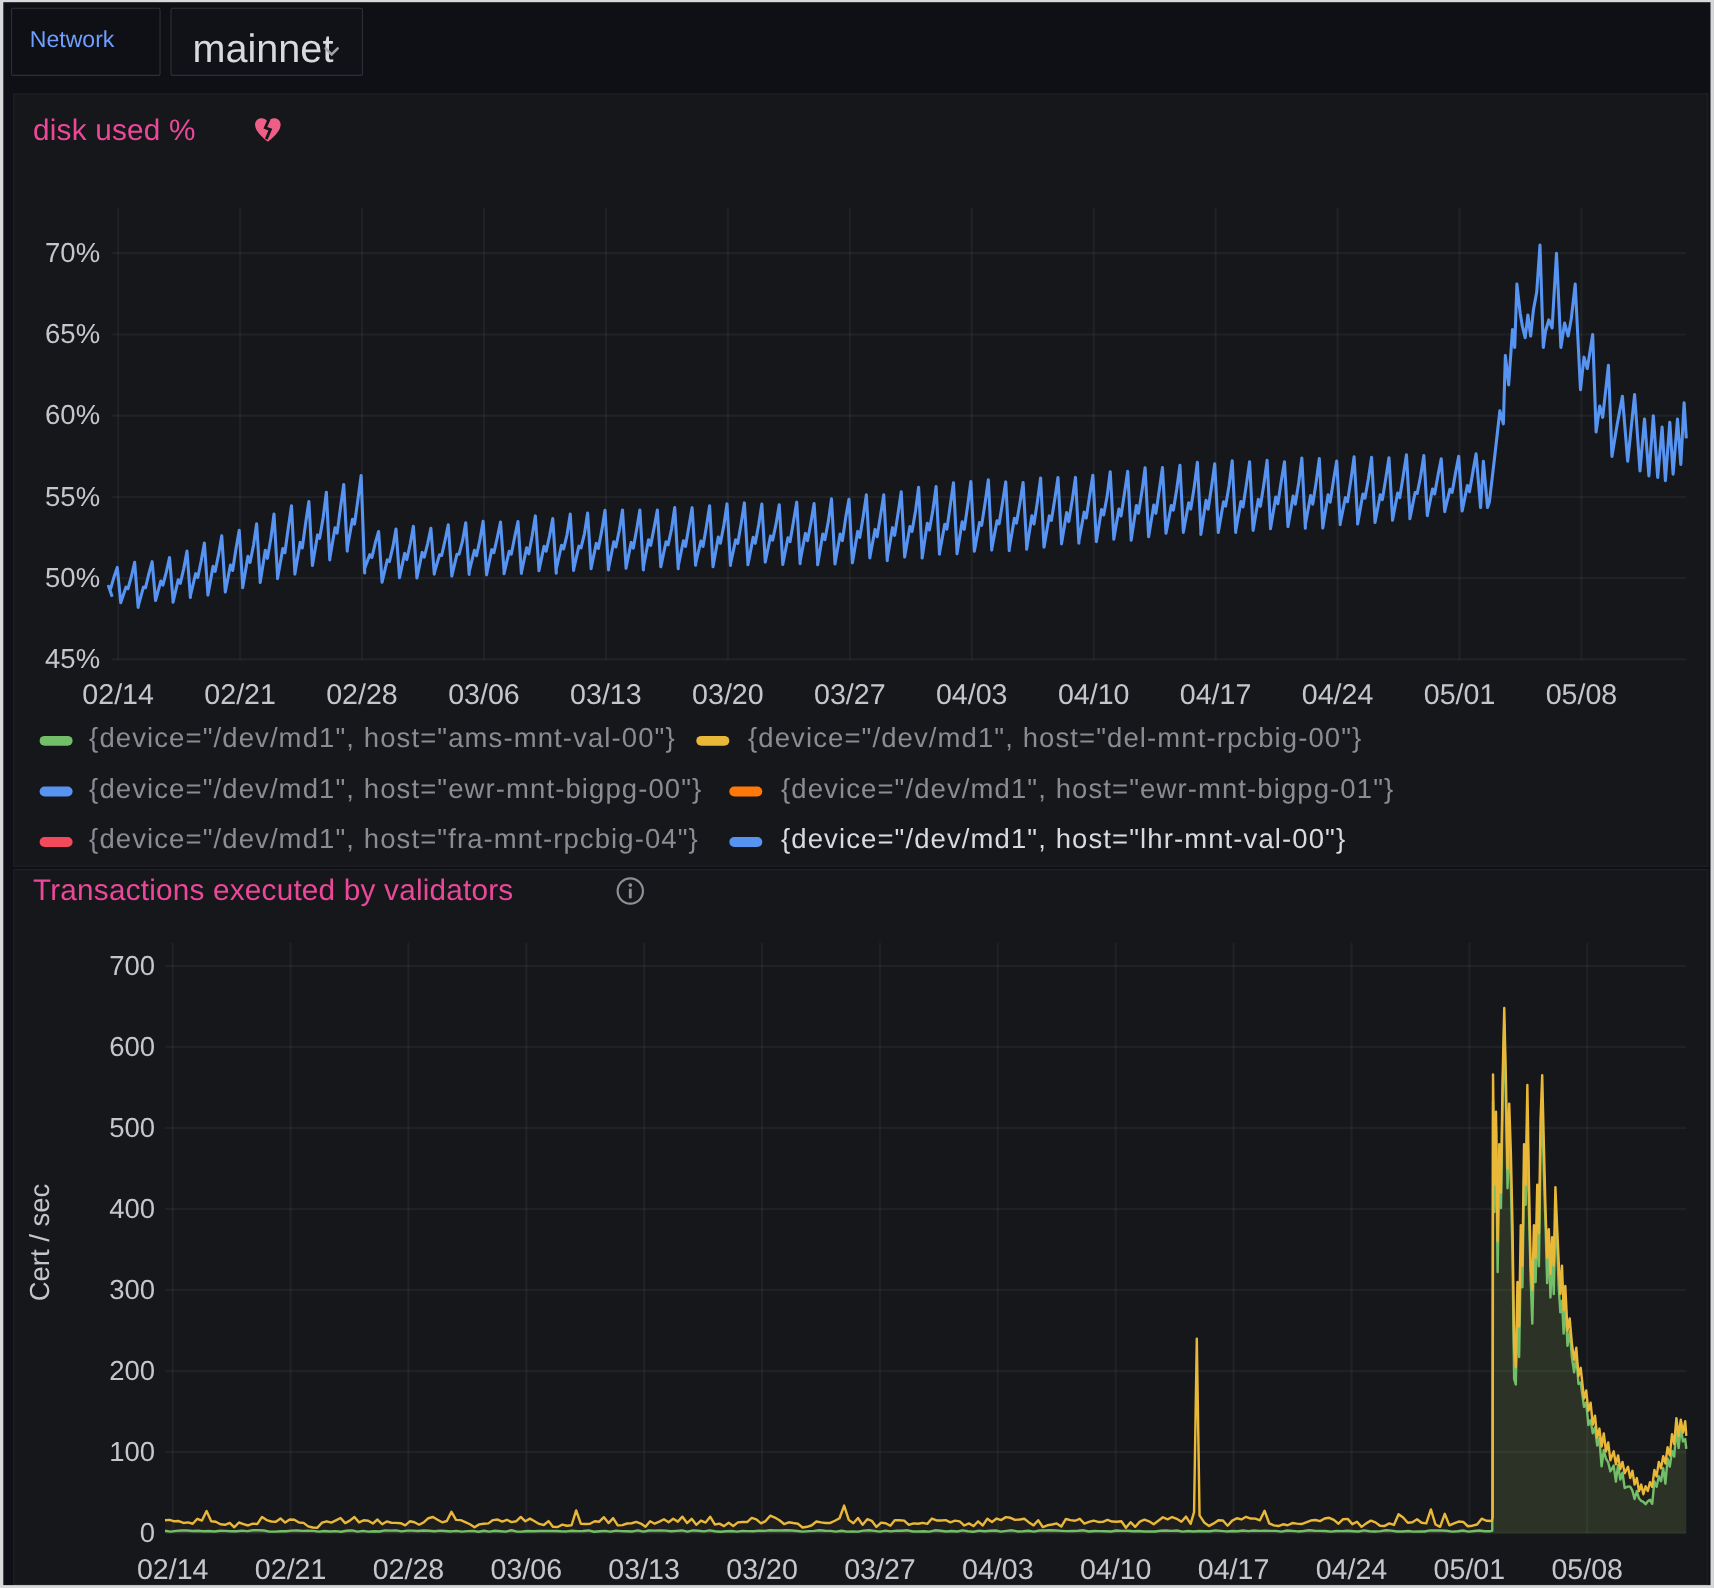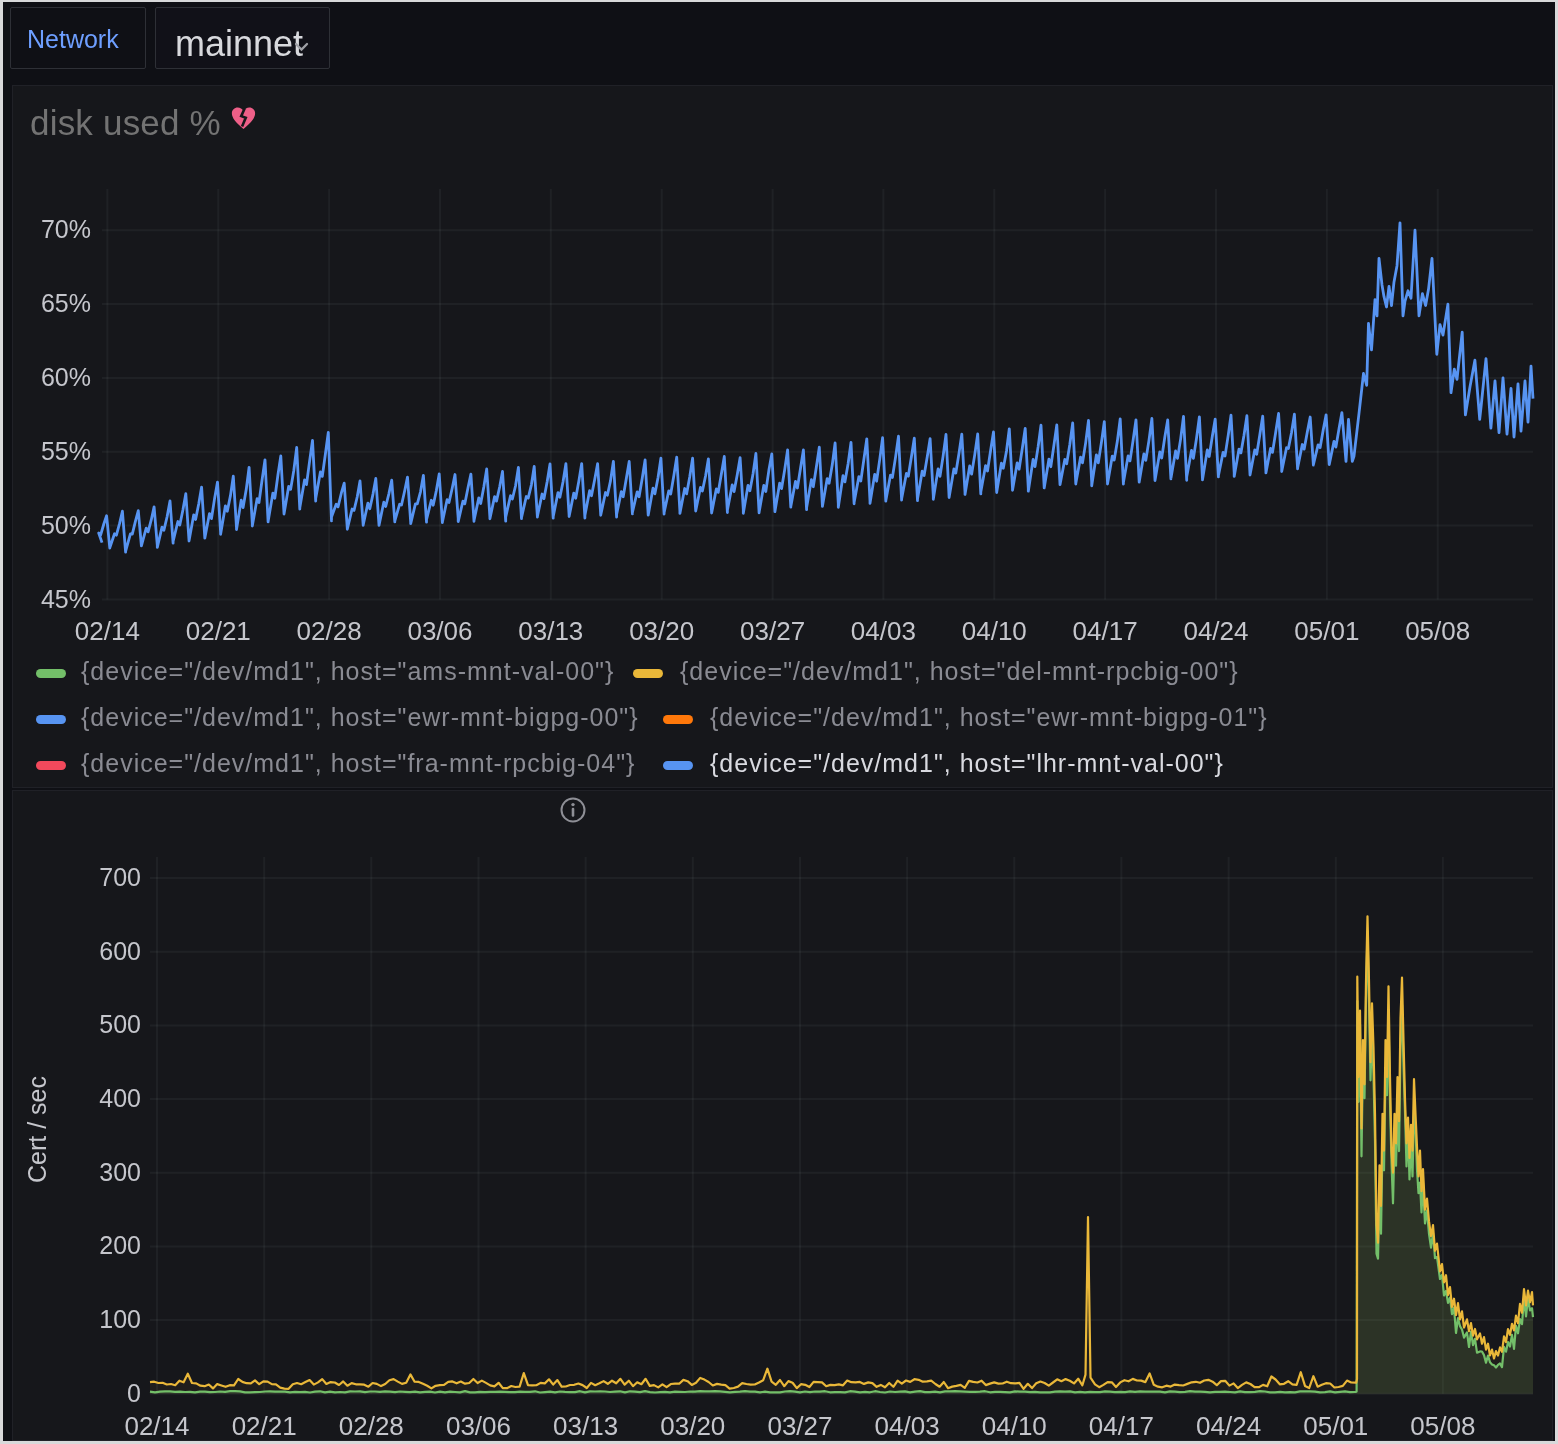--- a/index.html
+++ b/index.html
@@ -1,31 +1,31 @@
 <!DOCTYPE html>
 <html><head><meta charset="utf-8">
 <style>
 * { margin:0; padding:0; box-sizing:border-box; }
 html,body { width:1558px; height:1444px; background:#d8d9da; font-family:"Liberation Sans", sans-serif; }
 #page { position:absolute; left:3px; top:2px; width:1552px; height:1439px; background:#0f1015; overflow:hidden; }
 .box { position:absolute; border:1px solid #2e3036; border-radius:2px; }
 .panel { position:absolute; left:9px; width:1541px; background:#16171b; border:1px solid #202127; }
-.ptitle { position:absolute; font-size:35px; font-weight:500; color:#737373; letter-spacing:0.2px; }
+.ptitle { position:absolute; font-size:27px; font-weight:500; color:#ec4899; letter-spacing:0.2px; }
 .ax { font-size:25px; fill:#c5c6cc; }
 .axx { font-size:26px; fill:#c5c6cc; }
 .grid line { stroke:rgba(205,215,225,0.055); stroke-width:2; }
 .lgm { position:absolute; width:30px; height:9px; border-radius:5px; }
 .lgt { position:absolute; font-size:25px; letter-spacing:1px; color:#8a8b93; white-space:pre; }
 .lgt.b { color:#d9dae0; }
 </style></head>
 <body>
 <div id="page">
 
   <div class="box" style="left:7px;top:5px;width:136px;height:62px;">
-    <div style="position:absolute;left:16px;top:17px;font-size:25px;font-weight:500;color:#6e9fff;">Network</div>
+    <div style="position:absolute;left:16px;top:17px;font-size:21px;font-weight:500;color:#6e9fff;">Network</div>
   </div>
   <div class="box" style="left:152px;top:5px;width:175px;height:62px;background:#111118;">
     <div style="position:absolute;left:19px;top:15px;font-size:36px;color:#d8d9dd;">mainnet</div>
     <svg style="position:absolute;left:138px;top:34px" width="15" height="10" viewBox="0 0 15 10">
         <path d="M2 2 L7.5 7.5 L13 2" fill="none" stroke="#9fa0a6" stroke-width="2.3" stroke-linecap="round"></path>
       </svg>
   </div>
 
   <div class="panel" style="top:83px;height:703px;"></div>
   <div class="ptitle" style="left:27px;top:101px;">disk used %</div>
@@ -83,20 +83,21 @@
 <div class="lgm" style="left:33px;top:713px;background:#5794F2"></div>
 <div class="lgt" style="left:78px;top:701px">{device="/dev/md1", host="ewr-mnt-bigpg-00"}</div>
 <div class="lgm" style="left:660px;top:713px;background:#FF780A"></div>
 <div class="lgt" style="left:707px;top:701px">{device="/dev/md1", host="ewr-mnt-bigpg-01"}</div>
 <div class="lgm" style="left:33px;top:759px;background:#F2495C"></div>
 <div class="lgt" style="left:78px;top:747px">{device="/dev/md1", host="fra-mnt-rpcbig-04"}</div>
 <div class="lgm" style="left:660px;top:759px;background:#5794F2"></div>
 <div class="lgt b" style="left:707px;top:747px">{device="/dev/md1", host="lhr-mnt-val-00"}</div>
 
   <div class="panel" style="top:788px;height:651px;"></div>
+  <div class="ptitle" style="left:27px;top:792px;">Transactions executed by validators</div>
   <svg style="position:absolute;left:556px;top:794px" width="28" height="28" viewBox="0 0 28 28">
     <circle cx="14" cy="14" r="11.5" fill="none" stroke="#8e8f96" stroke-width="2"></circle>
     <circle cx="14" cy="8.6" r="1.7" fill="#8e8f96"></circle>
     <rect x="12.7" y="11.8" width="2.6" height="9" rx="1.2" fill="#8e8f96"></rect>
   </svg>
   <div style="position:absolute;left:14px;top:1013px;width:40px;height:240px;">
     <div style="transform:rotate(-90deg);transform-origin:center;position:absolute;top:100px;left:-80px;width:200px;text-align:center;font-size:25px;color:#c5c6cc;">Cert / sec</div>
   </div>
   <svg style="position:absolute;left:0;top:840px;" width="1558" height="604" viewBox="0 840 1558 604">
     <g class="grid">

